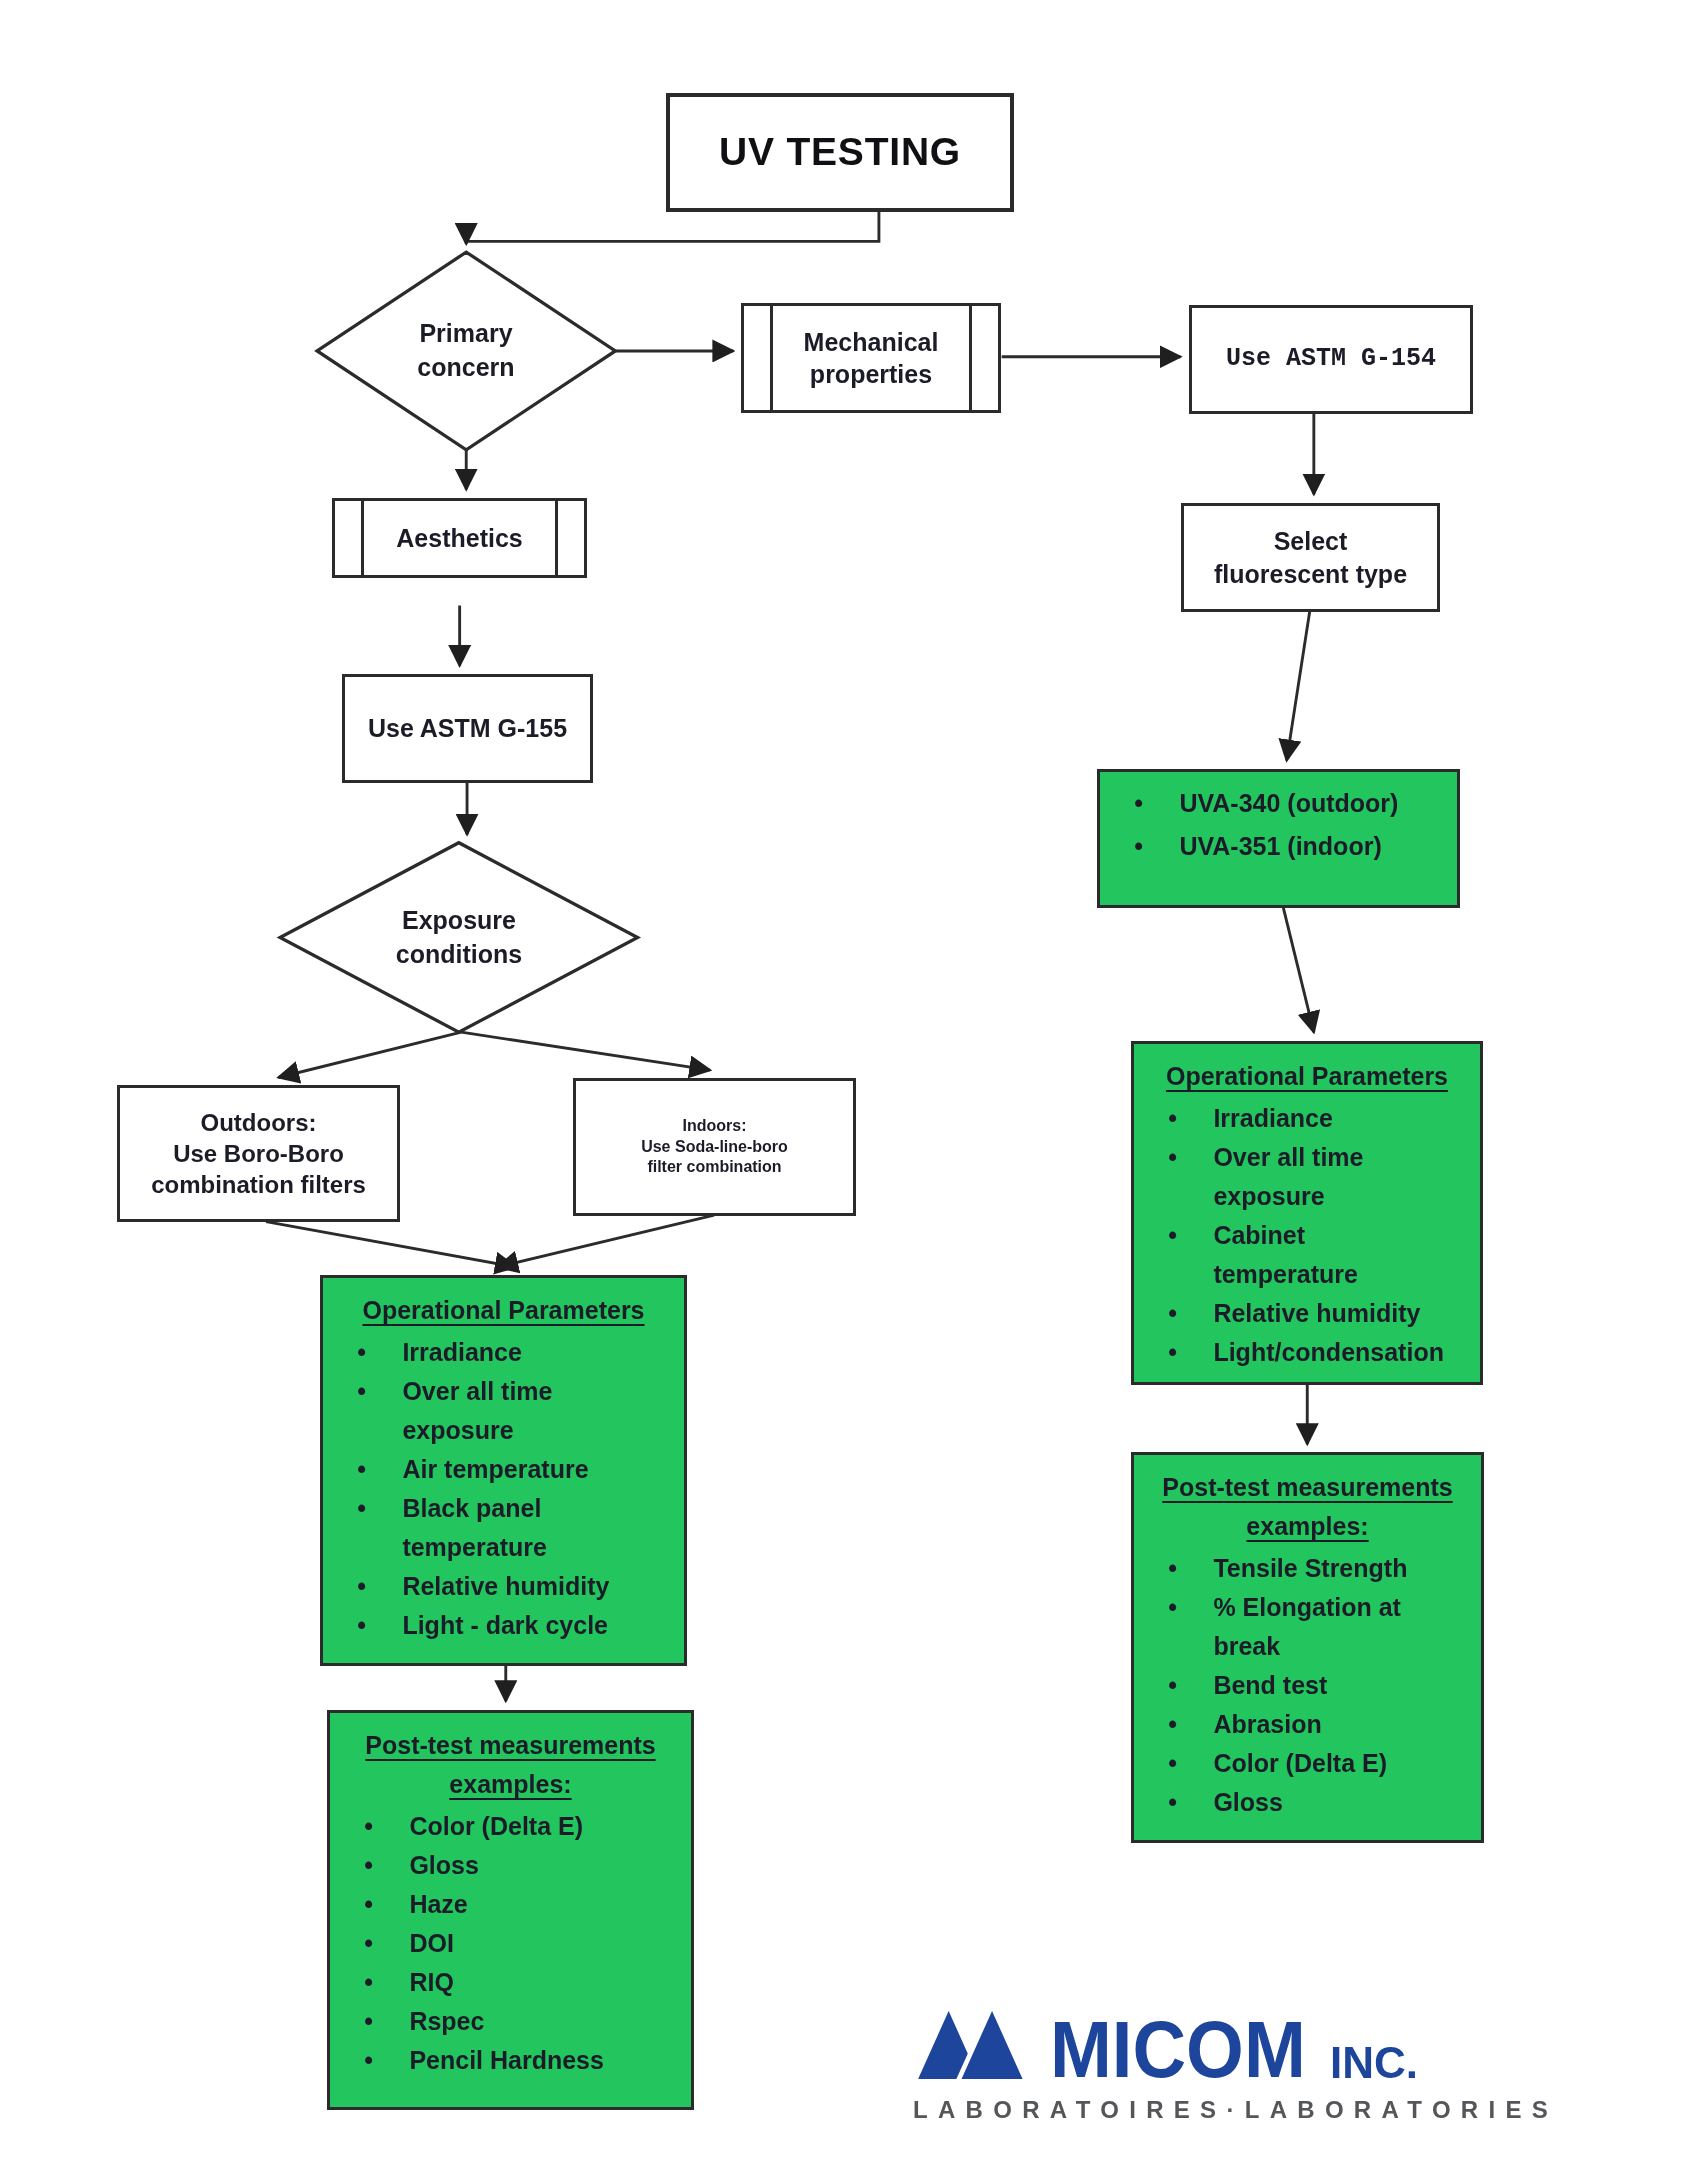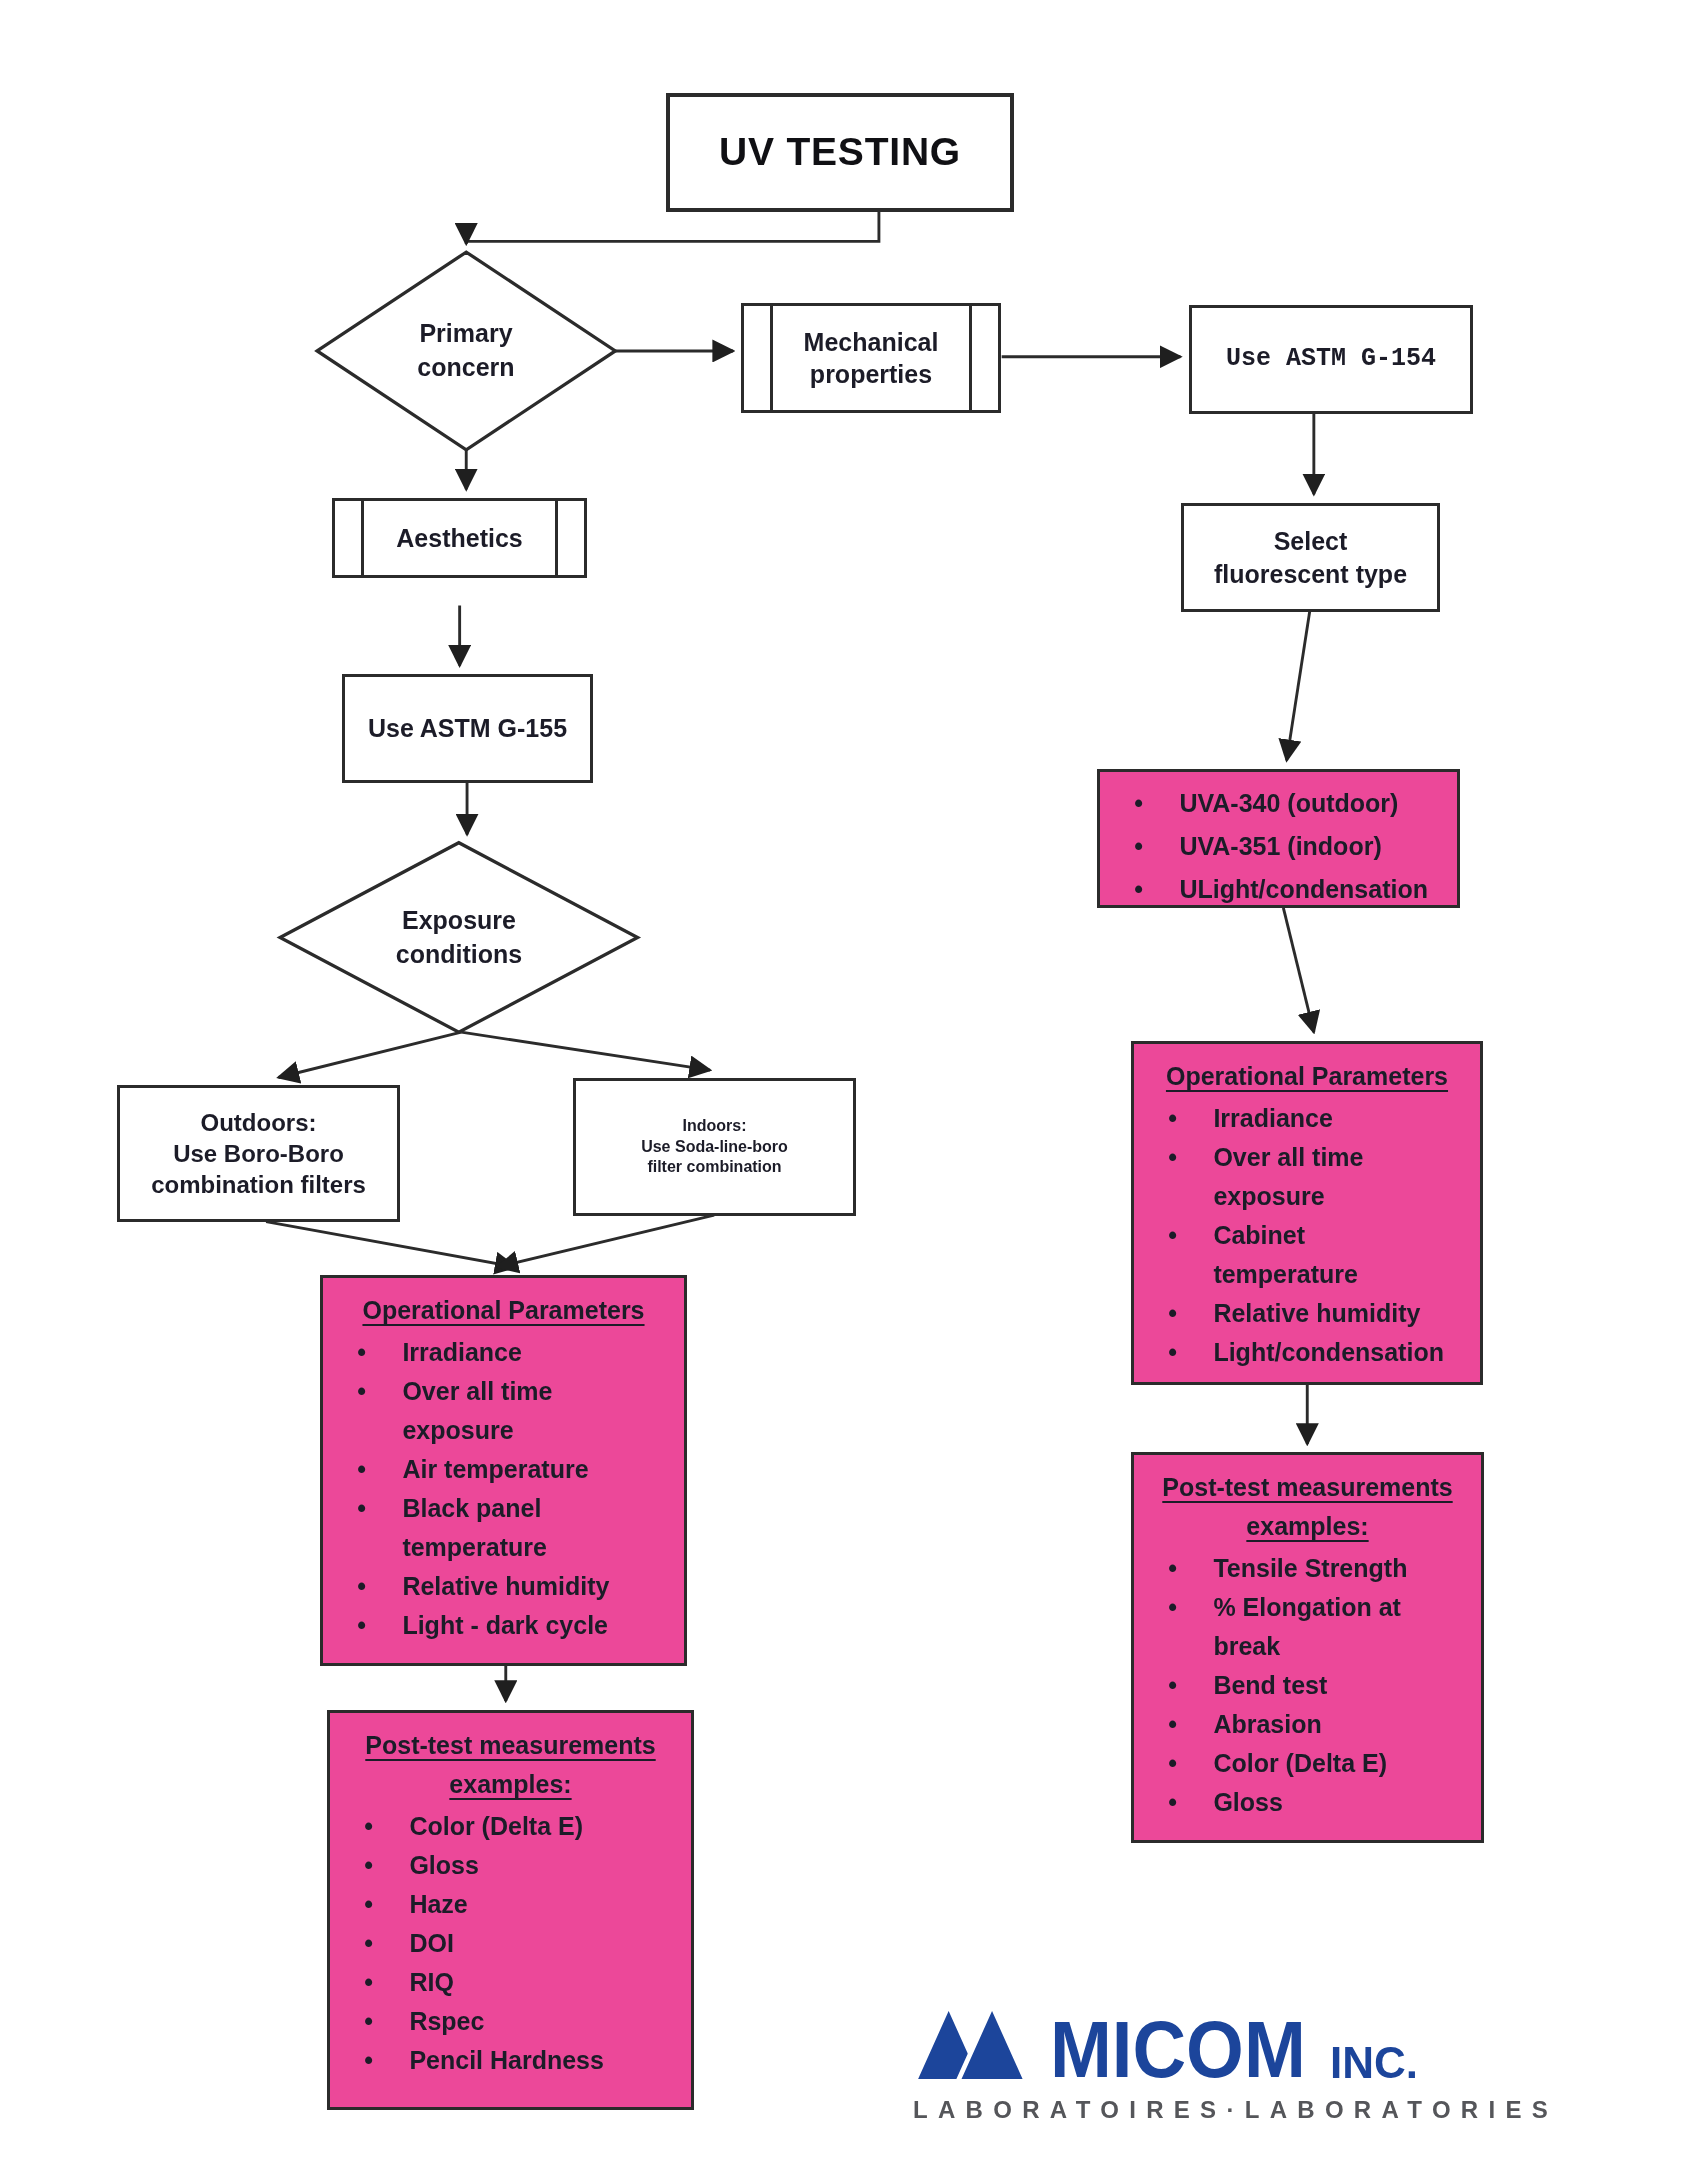--- a/index.html
+++ b/index.html
@@ -12,21 +12,21 @@
         display:flex;align-items:center;justify-content:center;text-align:center;
         color:var(--ink);font-size:25px;font-weight:600;line-height:1.3;white-space:pre-line;}
   .title-box{border-width:4.1px;font-size:39px;font-weight:700;color:#101014;letter-spacing:0.8px;}
 
   .pp-line{position:absolute;top:-0.8px;bottom:-0.8px;width:3.3px;background:var(--line);}
   .pp-left{left:26px;} .pp-right{right:26px;}
 
   .dlabel{position:absolute;transform:translate(-50%,-50%);text-align:center;color:var(--ink);
           font-size:25px;font-weight:700;line-height:1.35;white-space:pre-line;}
 
-  .panel{position:absolute;box-sizing:border-box;border:3.3px solid var(--line);background:#ec4899;
+  .panel{position:absolute;box-sizing:border-box;border:3.3px solid var(--line);background:#22c55e;
          color:var(--ink);font-size:25px;font-weight:600;}
   .head{text-align:center;text-decoration:underline;text-underline-offset:5px;
         text-decoration-thickness:1.6px;line-height:39px;}
   .head-first{margin-top:13px;}
   .list{margin-top:3.3px;}
   .li{display:flex;align-items:flex-start;line-height:39px;}
   .dot{flex:none;width:21.4px;margin-left:28px;text-align:center;}
   .dot::before{content:"\2022";}
   .txt{margin-left:30px;white-space:pre-line;}
   .loose .li{line-height:43px;}
@@ -115,24 +115,20 @@
         <div class="li">
           <span class="dot"></span>
           <span class="txt">UVA-340 (outdoor)</span>
         </div>
 
         <div class="li">
           <span class="dot"></span>
           <span class="txt">UVA-351 (indoor)</span>
         </div>
 
-        <div class="li">
-          <span class="dot"></span>
-          <span class="txt">ULight/condensation</span>
-        </div>
       </div>
   </div>
 
   <div class="node" style="left:117px;top:1085px;width:283px;height:137px;font-size:24px;">
     <span>Outdoors:
 Use Boro-Boro
 combination filters</span>
   </div>
 
   <div class="node" style="left:573px;top:1078px;width:283px;height:138px;font-size:16px;">

